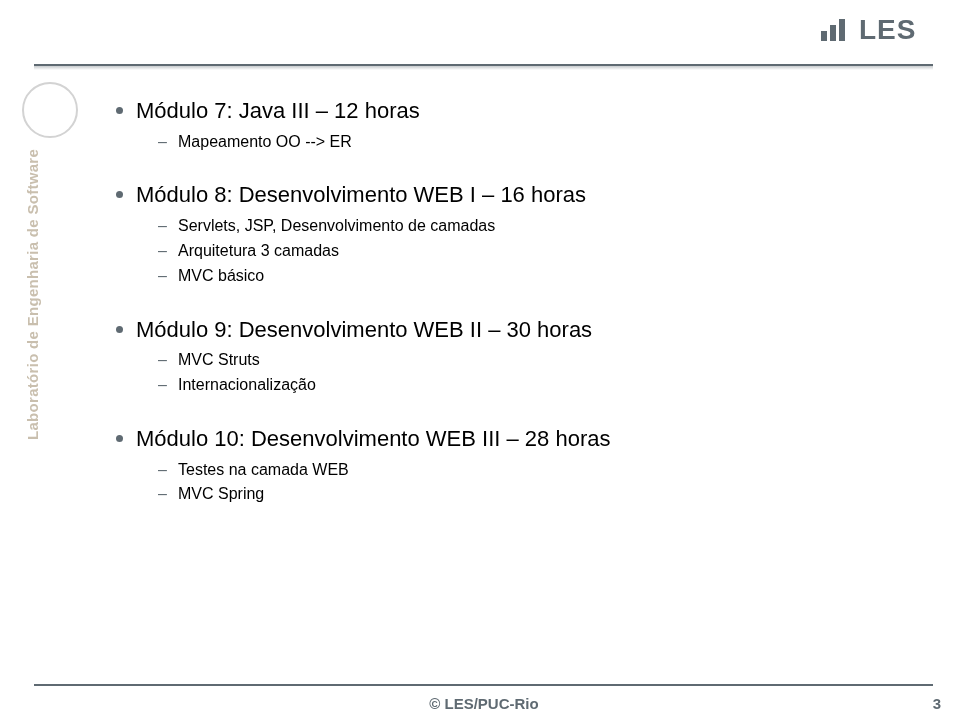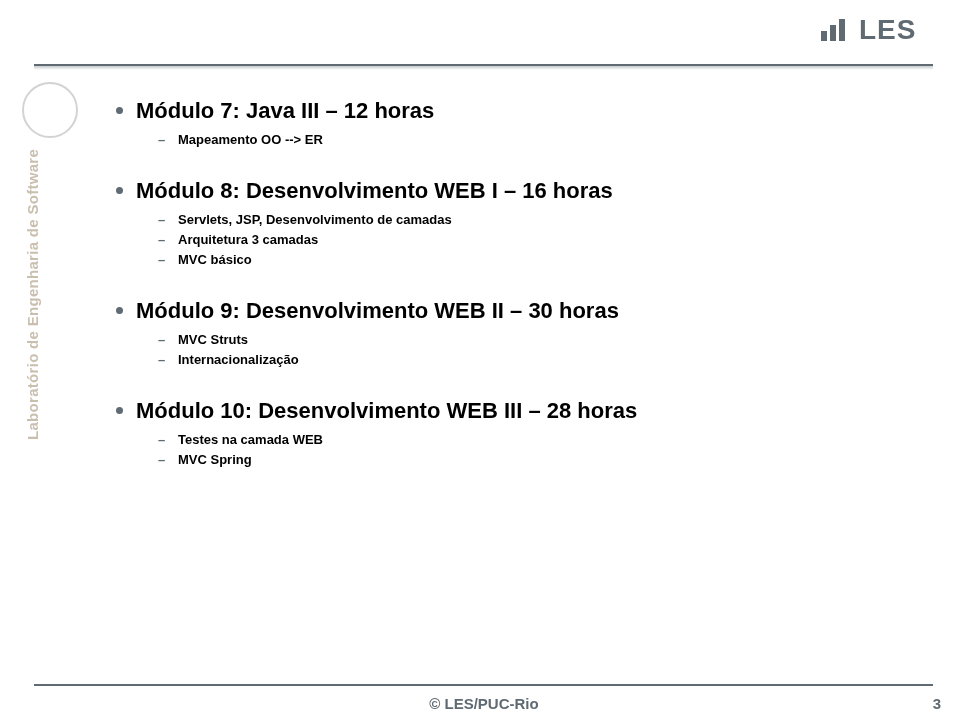--- a/index.html
+++ b/index.html
@@ -91,21 +91,20 @@
   }
   .content {
     position: absolute;
     top: 96px;
     left: 110px;
     right: 50px;
     color: #000;
   }
   .module {
     margin-bottom: 26px;
-    font-weight: bold;
   }
   .module-title {
     font-size: 22px;
     position: relative;
     padding-left: 26px;
     line-height: 1.35;
   }
   .module-title::before {
     content: "";
     position: absolute;
@@ -114,21 +113,21 @@
     width: 7px;
     height: 7px;
     background: #5f6a72;
     border-radius: 50%;
   }
   .sublist {
     list-style: none;
     margin-top: 4px;
   }
   .sub {
-    font-size: 13px;
+    font-size: 16px;
     position: relative;
     padding-left: 68px;
     line-height: 1.55;
     color: #000;
   }
   .sub::before {
     content: "–";
     position: absolute;
     left: 48px;
     top: 0;

